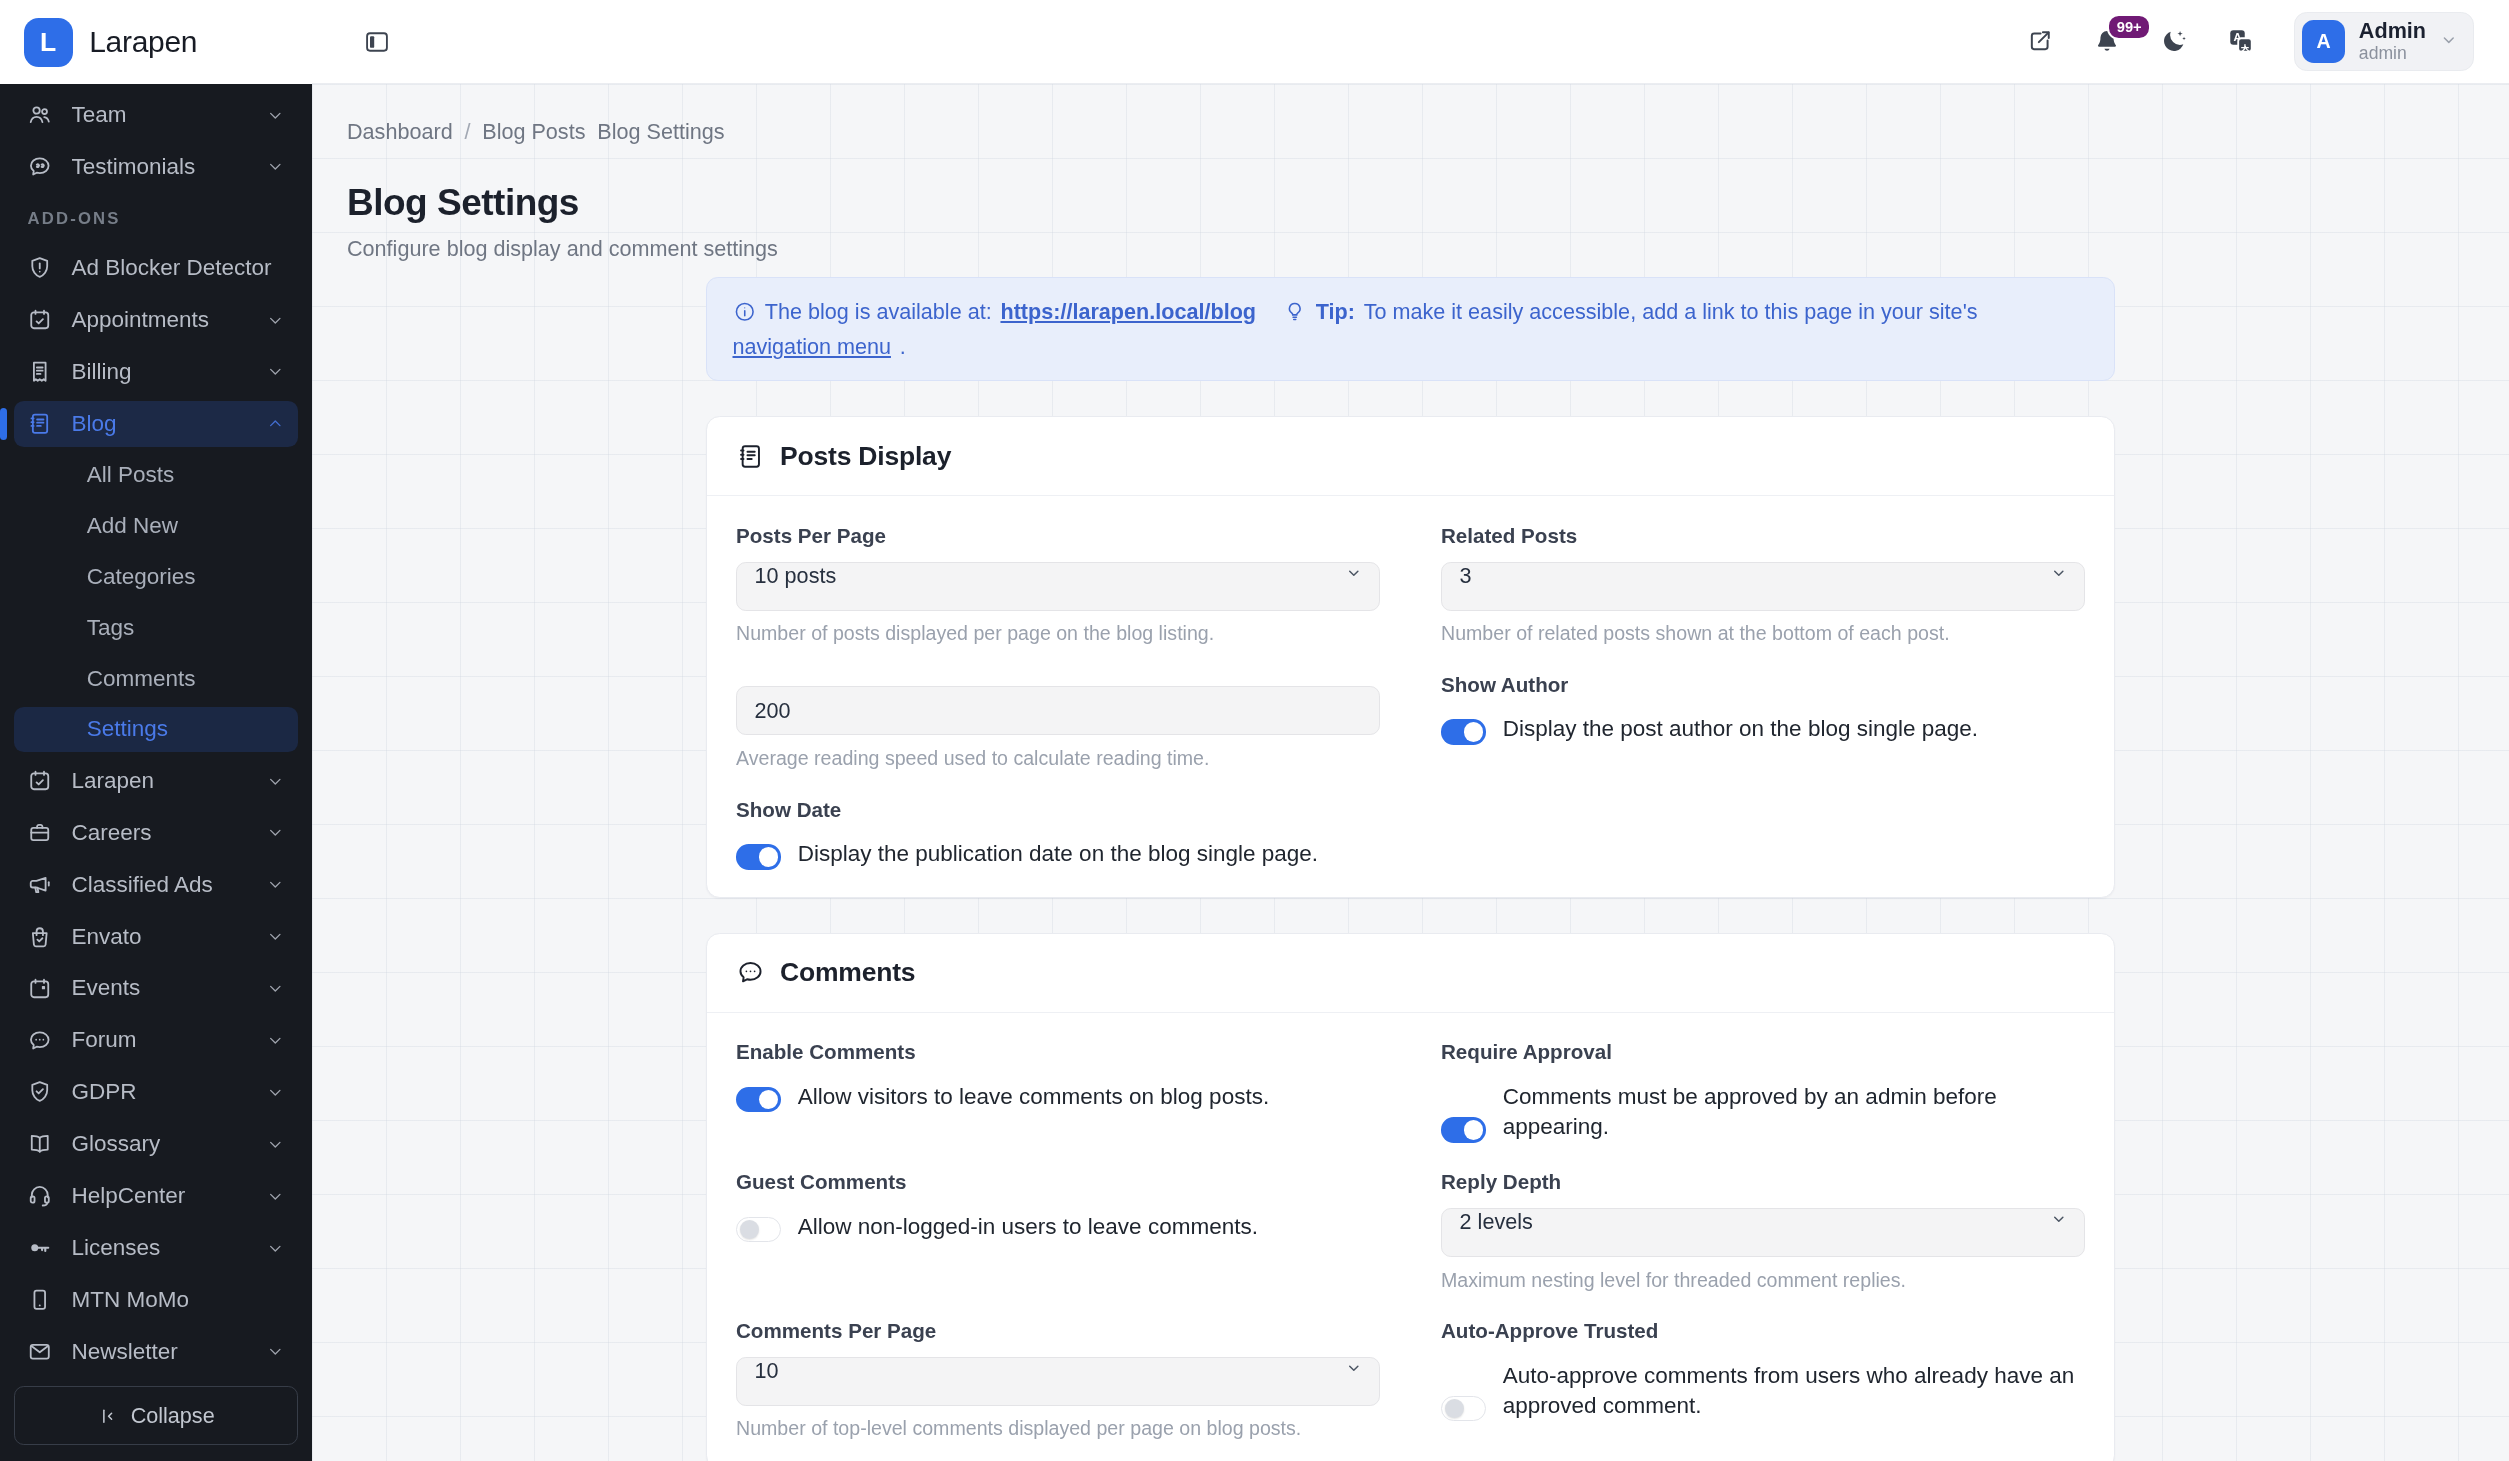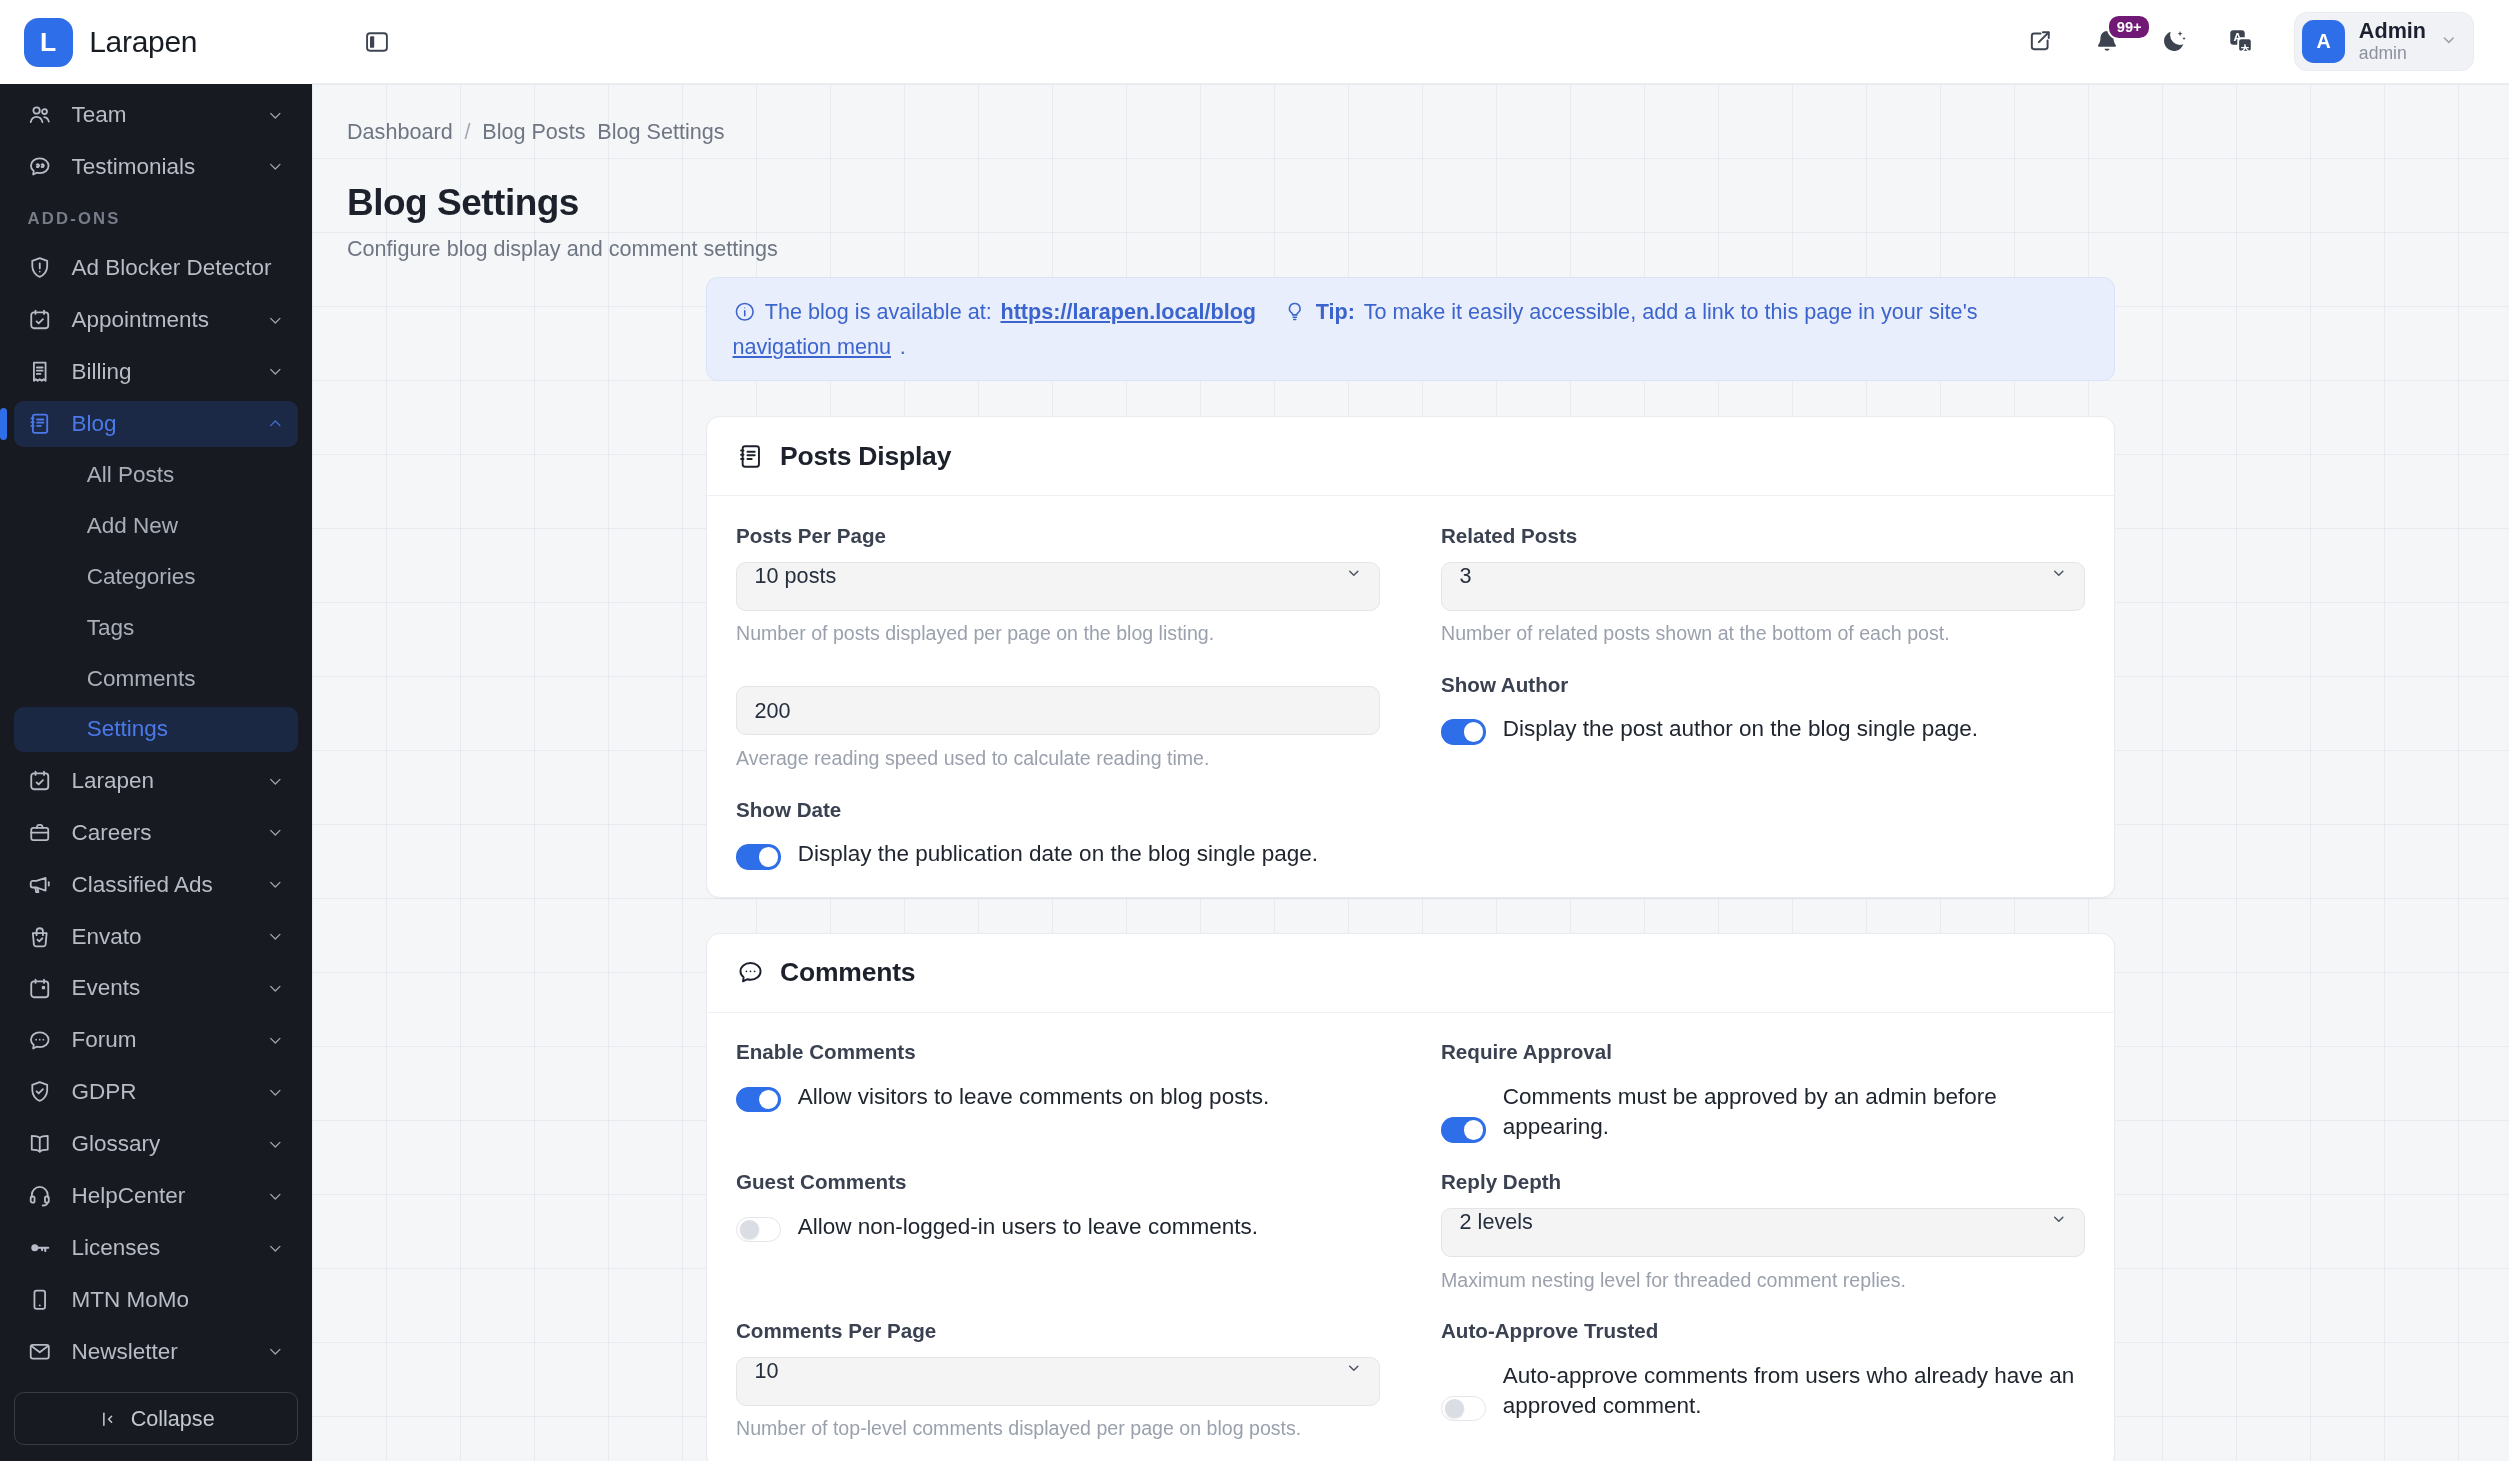--- a/index.html
+++ b/index.html
@@ -17,21 +17,21 @@
   .nav-item .nav-icon { width:25.5px; height:25.5px; flex:none; display:flex; }
   .nav-item .nav-icon svg { width:25.5px; height:25.5px; }
   .nav-item .nav-chevron { margin-left:auto; display:flex; opacity:.85; }
   .nav-item .nav-chevron svg { width:18.6px; height:18.6px; }
   .nav-item.active { background:#1c2946; color:#4a7ae9; }
   .nav-item.active::before { content:""; position:absolute; left:-13.7px; top:6.9px; bottom:6.9px; width:6.9px; border-radius:3.9px; background:#2e6ee8; }
   .nav-section { font-size:16.7px; letter-spacing:2.2px; color:#767d88; font-weight:700; padding:13.7px 13.7px 15.7px; }
   .nav-sub { height:45px; margin-bottom:5.9px; border-radius:9.8px; display:flex; align-items:center; padding-left:73px; color:#a9afba; font-size:22.5px; cursor:pointer; }
   .nav-sub.active { background:#1b2844; color:#4a7ae9; }
 
-  .collapse-btn { margin:11.8px 13.7px 15.7px; height:53px; border:1px solid #373d48; border-radius:9.8px; display:flex; align-items:center; justify-content:center; gap:12.7px; color:#c2c7d0; font-size:21.6px; flex:none; cursor:pointer; }
+  .collapse-btn { margin:11.8px 13.7px 15.7px; height:59px; border:1px solid #373d48; border-radius:9.8px; display:flex; align-items:center; justify-content:center; gap:12.7px; color:#c2c7d0; font-size:21.6px; flex:none; cursor:pointer; }
   .collapse-btn svg { width:20.6px; height:20.6px; }
 
   
   .header { position:absolute; left:312px; right:0; top:0; height:84px; background:#fff; border-bottom:1px solid #ebedf1; display:flex; align-items:center; padding:0 35px 0 51px; z-index:4; }
   .hdr-icon { color:#3d4450; display:flex; cursor:pointer; }
   .hdr-icon svg { width:28px; height:28px; }
   .hdr-right { margin-left:auto; display:flex; align-items:center; gap:39px; }
   .bell-wrap { position:relative; }
   .badge { position:absolute; top:-13.7px; left:13.7px; background:#701a75; color:#fff; font-size:14.7px; font-weight:700; padding:3.9px 7.8px; border-radius:11.8px; border:2.9px solid #fff; line-height:1; }
   .user-chip { display:flex; align-items:center; gap:13.7px; background:#f1f2f5; border:1px solid #e9ebef; border-radius:12.7px; padding:5.9px 15.7px 5.9px 6.9px; cursor:pointer; }

